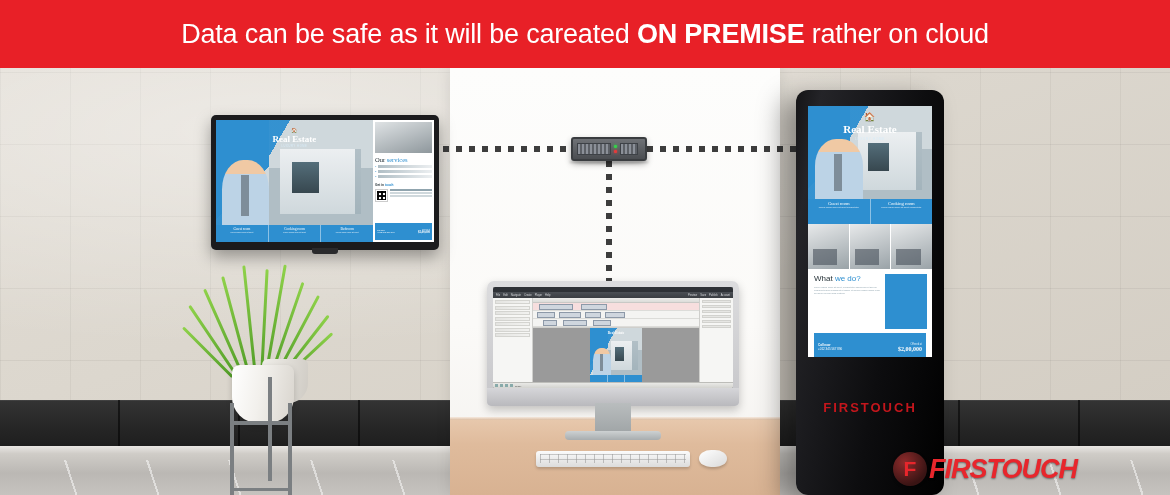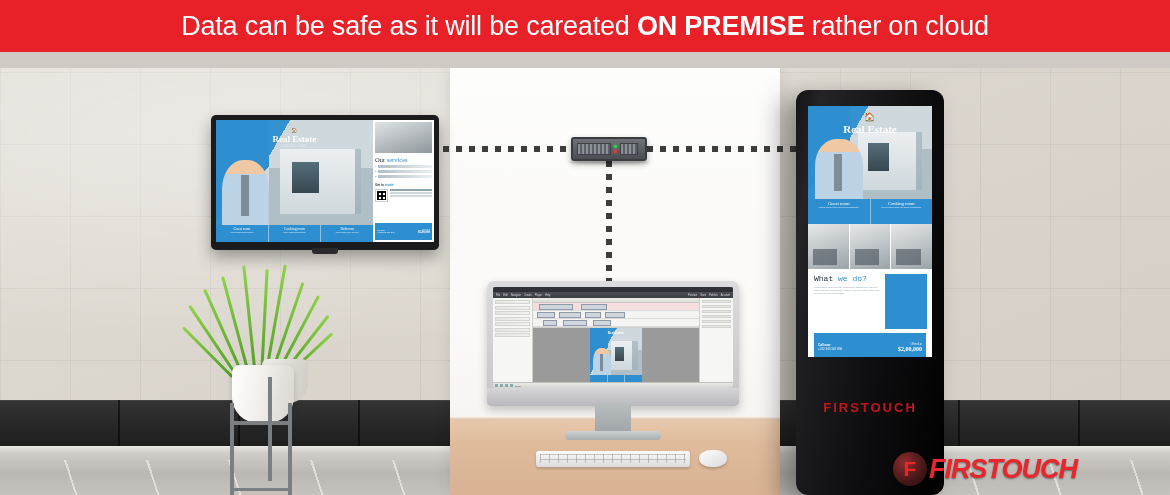--- a/index.html
+++ b/index.html
@@ -5,21 +5,21 @@
   * { margin:0; padding:0; box-sizing:border-box; }
   body {
     width:1170px; height:495px; overflow:hidden;
     font-family:"Liberation Sans", sans-serif;
     background:#cfcac3;
   }
   .stage { position:relative; width:1170px; height:495px; overflow:hidden; }
 
   
   .banner {
-    position:absolute; left:0; top:0; width:1170px; height:52px;
+    position:absolute; left:0; top:0; width:1170px; height:68px;
     background:#e82027; z-index:60;
     display:flex; align-items:center; justify-content:center;
   }
   .banner-text {
     color:#fff; font-size:27px; letter-spacing:-0.2px; white-space:nowrap;
     font-family:"Liberation Sans", sans-serif;
   }
   .banner-text b { font-weight:bold; }
 
   
@@ -173,21 +173,21 @@
   .cr-bluebar { background:#2e8fd0; color:#fff; display:flex; }
   .cr-cell { flex:1; text-align:center; border-right:1px solid rgba(255,255,255,.45); padding:2px 1px; }
   .cr-cell:last-child{ border-right:none; }
   .cr-cell .h { font-family:"Liberation Serif", serif; }
   .cr-cell .p { opacity:.85; }
   .cr-thumbs { display:flex; }
   .cr-thumb { flex:1; background:linear-gradient(160deg,#e7e9ea,#9aa3a8); border-right:1px solid #fff; position:relative; }
   .cr-thumb:last-child{border-right:none;}
   .cr-thumb:after{ content:""; position:absolute; left:12%; bottom:10%; width:60%; height:35%;
                    background:rgba(60,70,80,.55); }
-  .cr-what { font-family:Liberation Mono, monospace; color:#263238; }
+  .cr-what { font-family:Liberation Sans, sans-serif; color:#263238; }
   .cr-what i { color:#2e8fd0; font-style:normal; }
   .cr-lorem { color:#90a4ae; line-height:1.35; }
   .cr-footer { background:#2e8fd0; color:#fff; display:flex; align-items:center; }
   .cr-price { font-family:"Liberation Serif", serif; font-weight:bold; }
   .cr-qr { background:#fff; position:relative; }
   .cr-qr:after{
     content:""; position:absolute; inset:8%;
     background:
       repeating-linear-gradient(90deg,#111 0 2px, transparent 2px 4px),
       repeating-linear-gradient(180deg,#111 0 2px, transparent 2px 4px);

